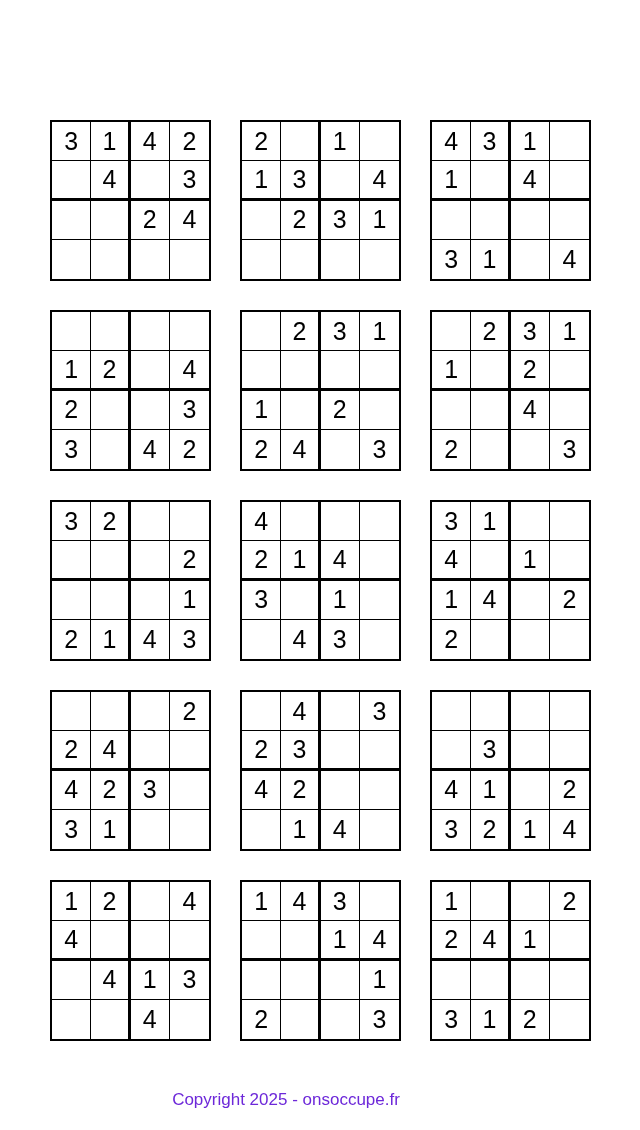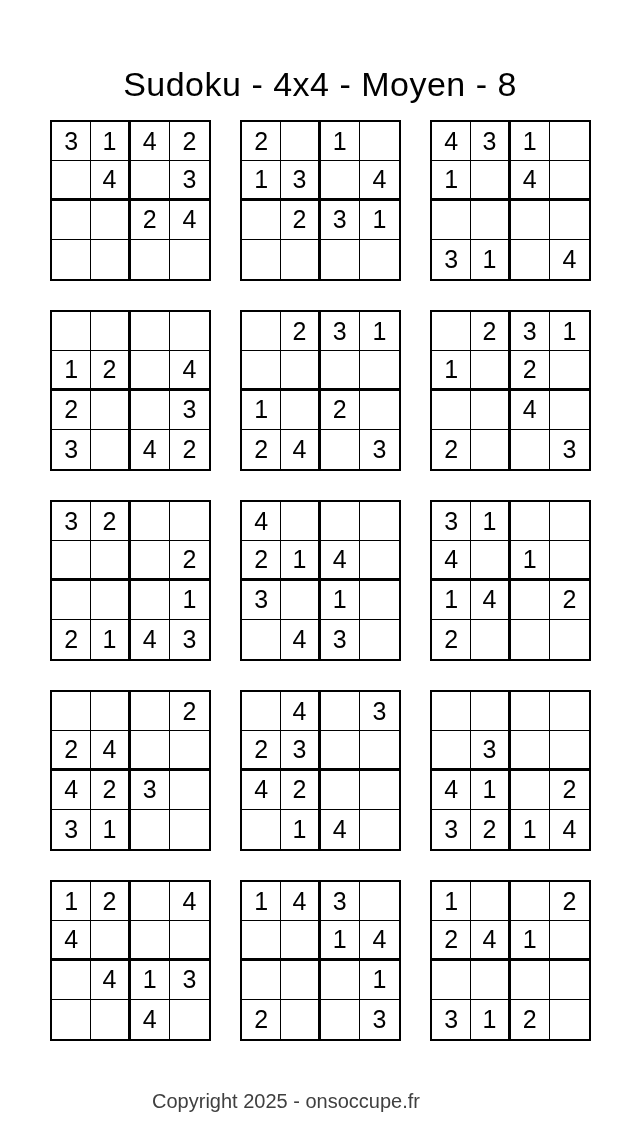--- a/index.html
+++ b/index.html
@@ -59,29 +59,28 @@
   .cell.thick-right { border-right: 3px solid #000000; }
   .cell.thick-bottom { border-bottom: 3px solid #000000; }
   .cell.last-col { border-right: none; }
   .cell.last-row { border-bottom: none; }
   .footer {
     position: absolute;
     top: 1090px;
     left: 0;
     width: 572px;
     text-align: center;
-    font-size: 20px;
-    color: #404040;
+    font-size: 17px;
+    color: #6d28d9;
   }
 </style>
 </head>
 <body>
 
 <div class="page">
-  <h1 class="title">Sudoku - 4x4 - Moyen - 8</h1>
   <div class="grids" id="grids">
       <div class="sudoku" style="left: 50px; top: 120px;">
         <div class="cell">3</div>
         <div class="cell thick-right">1</div>
         <div class="cell">4</div>
         <div class="cell last-col">2</div>
         <div class="cell thick-bottom"></div>
         <div class="cell thick-right thick-bottom">4</div>
         <div class="cell thick-bottom"></div>
         <div class="cell thick-bottom last-col">3</div>

